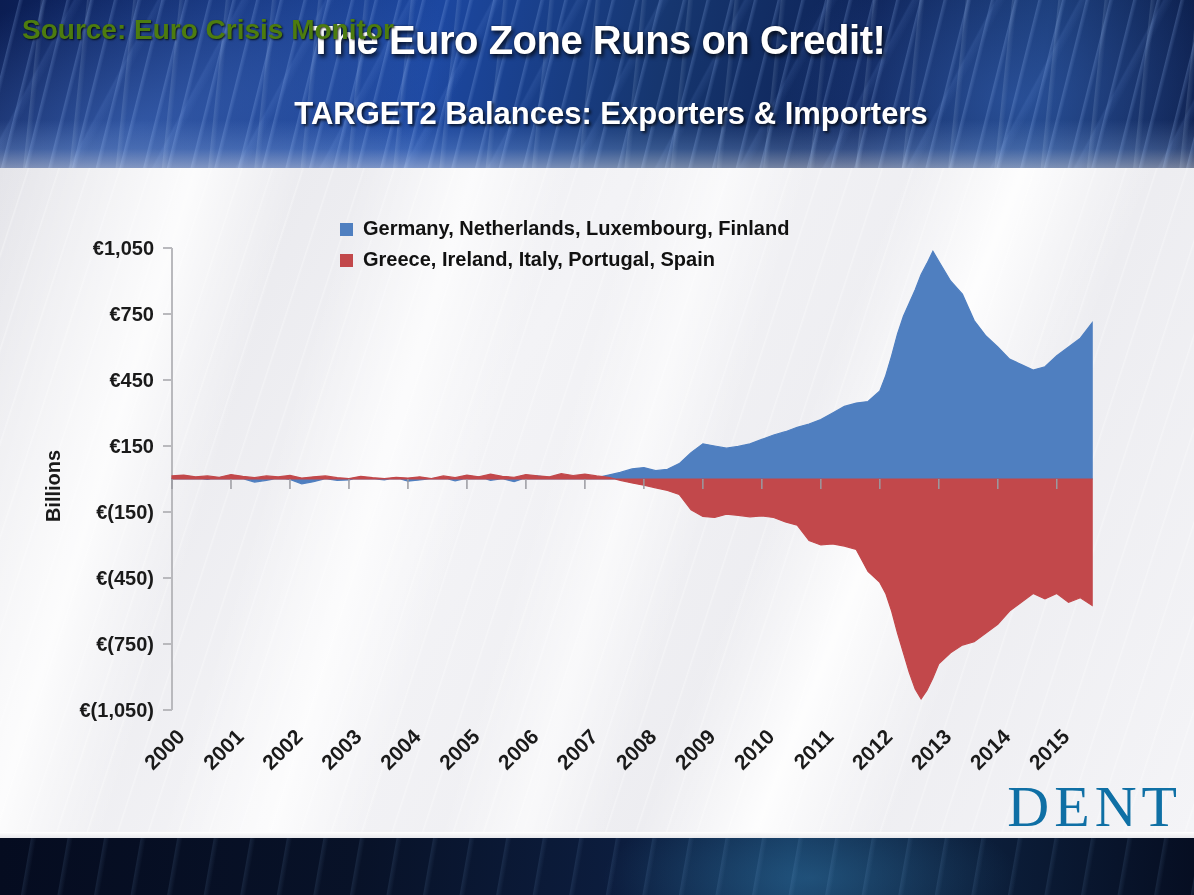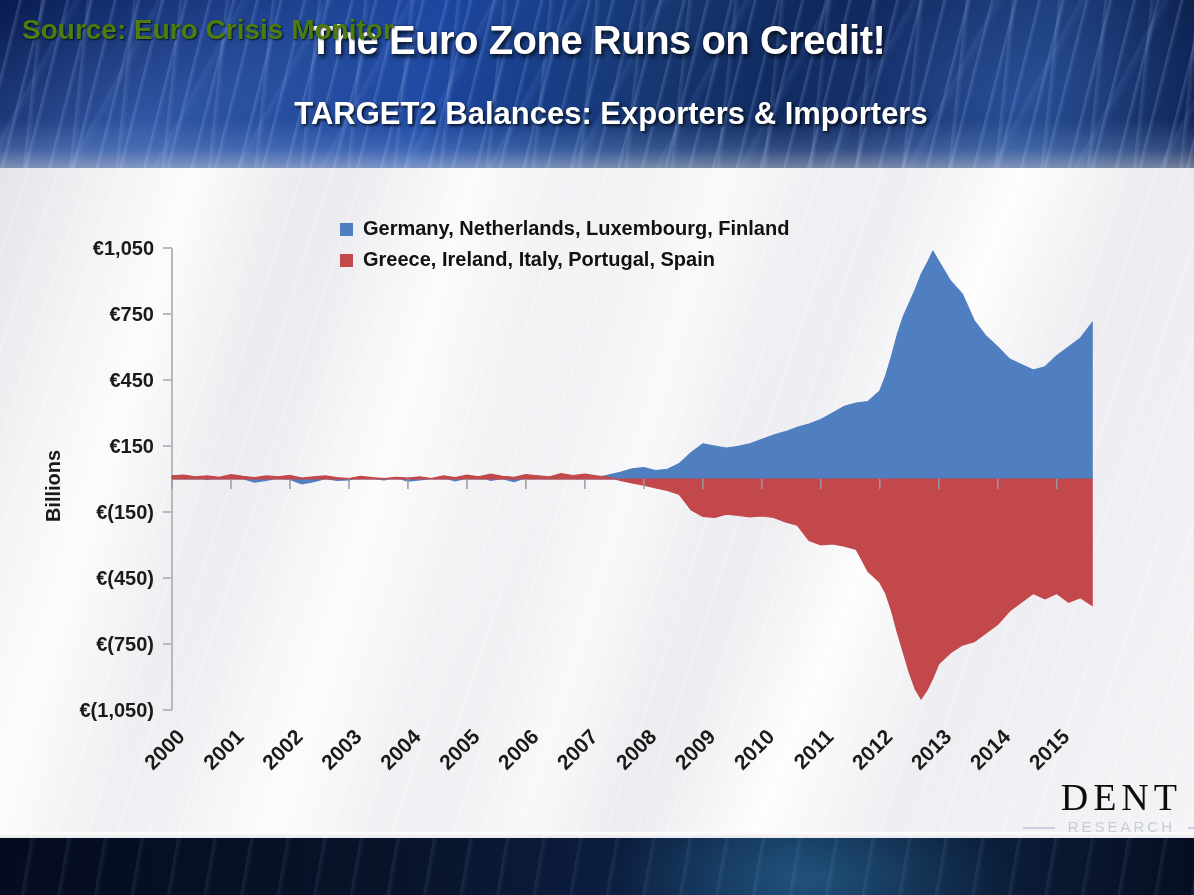--- a/index.html
+++ b/index.html
@@ -152,23 +152,23 @@
 
   
   .watermark {
     position: absolute;
     right: 12px; top: 778px;
     text-align: center;
     opacity: 0.95;
   }
   .watermark .wm-dent {
     font-family: "Liberation Serif", serif;
-    font-size: 38px;
+    font-size: 58px;
     letter-spacing: 5px;
-    color: #000000;
+    color: #0369a1;
     line-height: 1;
   }
   .watermark .wm-res {
     font-family: "Liberation Sans", sans-serif;
     font-size: 15px;
     letter-spacing: 3px;
     color: #c3c9d8;
     margin-top: 2px;
     position: relative;
   }

